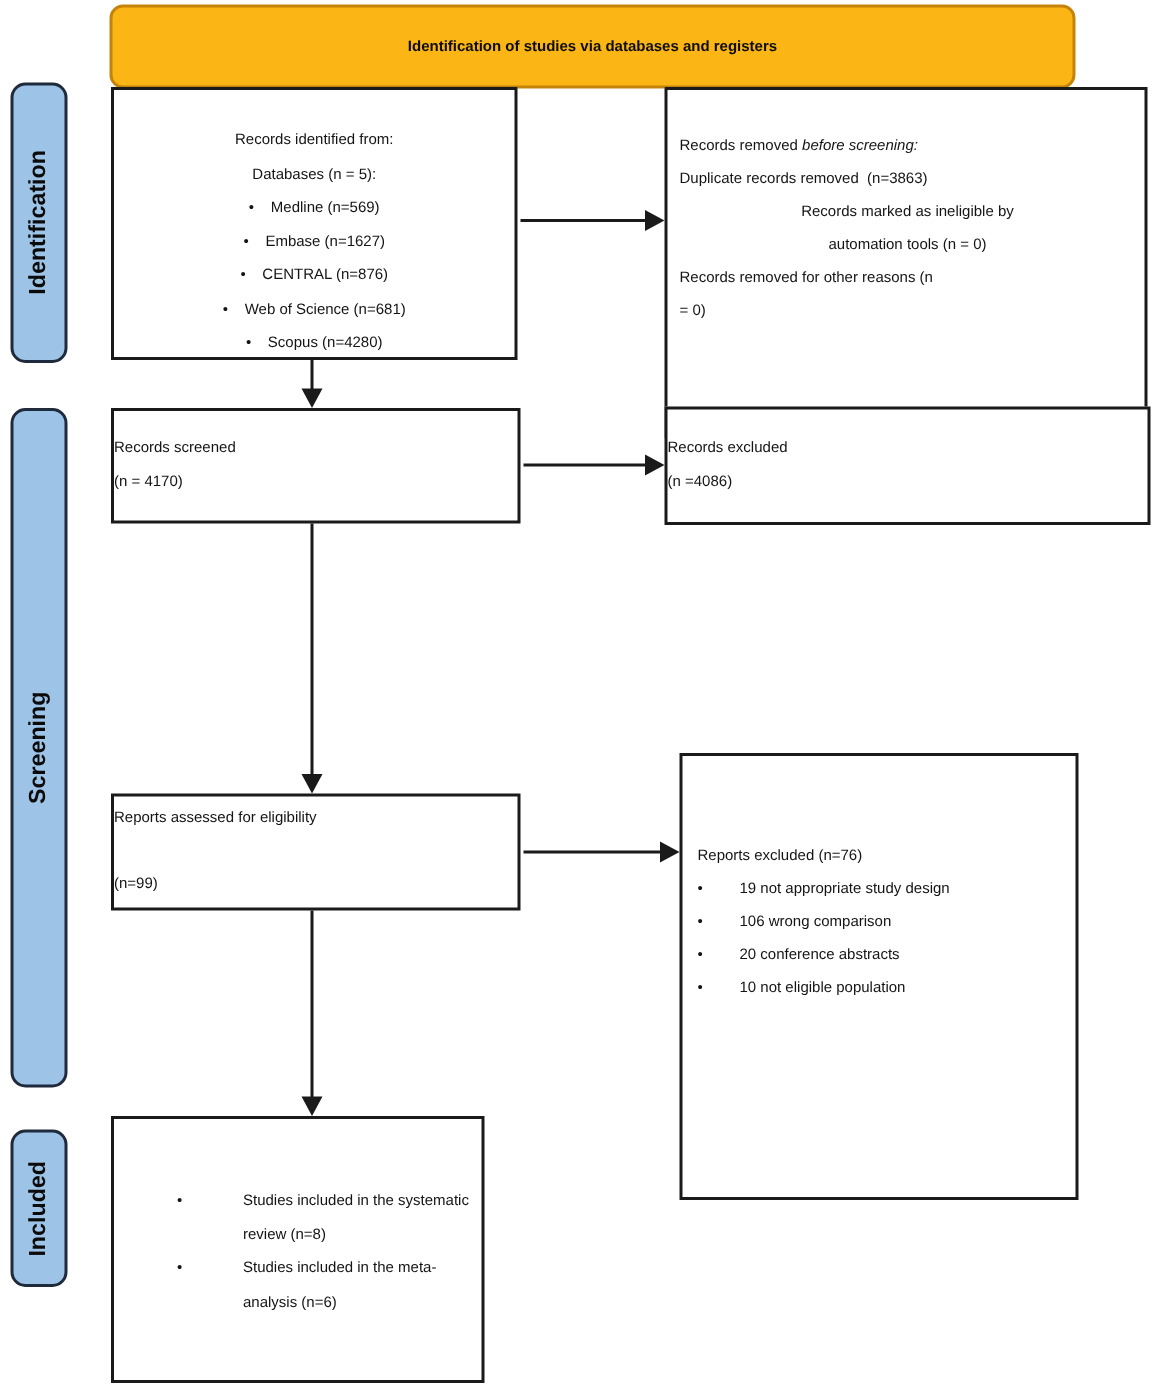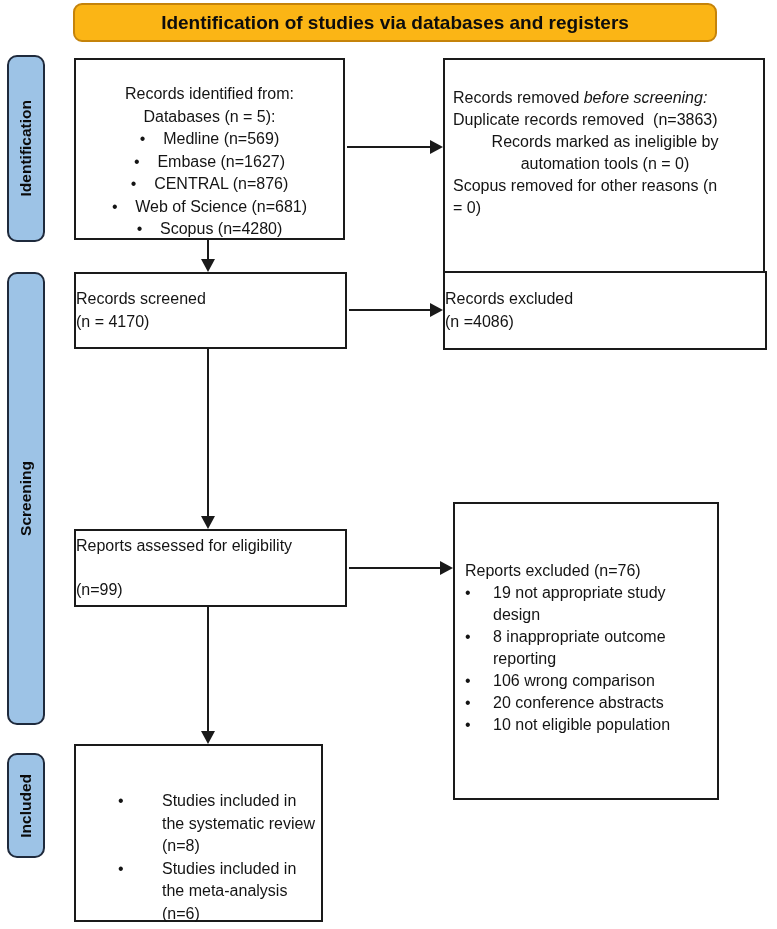--- a/index.html
+++ b/index.html
@@ -4,46 +4,46 @@
 <style>
   html,body { margin:0; padding:0; background:#ffffff; }
   #canvas {
     position:relative; width:777px; height:929px; background:#ffffff;
     font-family:"Liberation Sans", sans-serif; color:#141414;
     overflow:hidden;
   }
 
   
   .banner {
-    position:absolute; left:73px; top:3px; width:644px; height:39px;
+    position:absolute; left:73px; top:3px; width:644px; height:56px;
     background:var(--banner-fill); border:2px solid var(--banner-border);
     border-radius:9px; box-sizing:border-box;
     display:flex; align-items:center; justify-content:center;
-    font-weight:bold; font-size:19px; color:#0d0d0d;
+    font-weight:bold; font-size:10px; color:#0d0d0d;
   }
 
   
   .stage {
     position:absolute; left:7px; width:38px; box-sizing:border-box;
     background:var(--stage-fill); border:2px solid var(--stage-border);
     border-radius:10px;
     display:flex; align-items:center; justify-content:center;
   }
   .stage span {
     writing-mode:vertical-rl; transform:rotate(180deg);
     font-weight:bold; font-size:15.5px; color:#0b0b0b; white-space:nowrap;
   }
   #stage-identification { top:55px;  height:187px; }
   #stage-screening      { top:272px; height:453px; }
   #stage-included       { top:753px; height:105px; }
 
   
   .flowbox {
     position:absolute; background:#ffffff; border:2px solid #1a1a1a;
-    box-sizing:border-box; font-size:16px; line-height:22.5px;
+    box-sizing:border-box; font-size:10px; line-height:22.5px;
   }
   .centered { display:flex; flex-direction:column; align-items:flex-start; justify-content:center; text-align:center; }
 
   #box-identified { left:74px; top:58px; width:271px; height:182px; text-align:center; padding-top:23px; }
   #box-identified ul { margin:0; padding:0; list-style:none; }
   #box-identified li::before { content:"\2022\a0\a0\a0\a0"; }
 
   #box-removed { left:443px; top:58px; width:322px; height:234px; padding:27px 6px 0 8px; line-height:22px; }
   #box-removed .t-center { text-align:center; }
   .pre { white-space:pre-wrap; }
@@ -105,21 +105,21 @@
         <li>Web of Science (n=681)</li>
         <li>Scopus (n=4280)</li>
       </ul>
   </div>
 
   <div class="flowbox" id="box-removed">
     <div><span>Records removed </span><i>before screening:</i></div>
     <div class="pre">Duplicate records removed &nbsp;(n=3863)</div>
     <div class="t-center">Records marked as ineligible by</div>
     <div class="t-center">automation tools (n = 0)</div>
-    <div>Scopus removed for other reasons (n</div>
+    <div>Records removed for other reasons (n</div>
     <div>= 0)</div>
   </div>
 
   <div class="flowbox centered" id="box-screened">
     <div>Records screened</div>
     <div>(n = 4170)</div>
   </div>
 
   <div class="flowbox centered" id="box-excluded">
     <div>Records excluded</div>
@@ -128,21 +128,20 @@
 
   <div class="flowbox centered" id="box-assessed">
     <div>Reports assessed for eligibility</div>
     <div>(n=99)</div>
   </div>
 
   <div class="flowbox" id="box-reports-excluded">
     <div>Reports excluded (n=76)</div>
     <ul>
         <li>19 not appropriate study design</li>
-        <li>8 inappropriate outcome reporting</li>
         <li>106 wrong comparison</li>
         <li>20 conference abstracts</li>
         <li>10 not eligible population</li>
       </ul>
   </div>
 
   <div class="flowbox" id="box-included">
     <ul>
         <li>Studies included in the systematic review (n=8)</li>
         <li>Studies included in the meta-analysis (n=6)</li>

